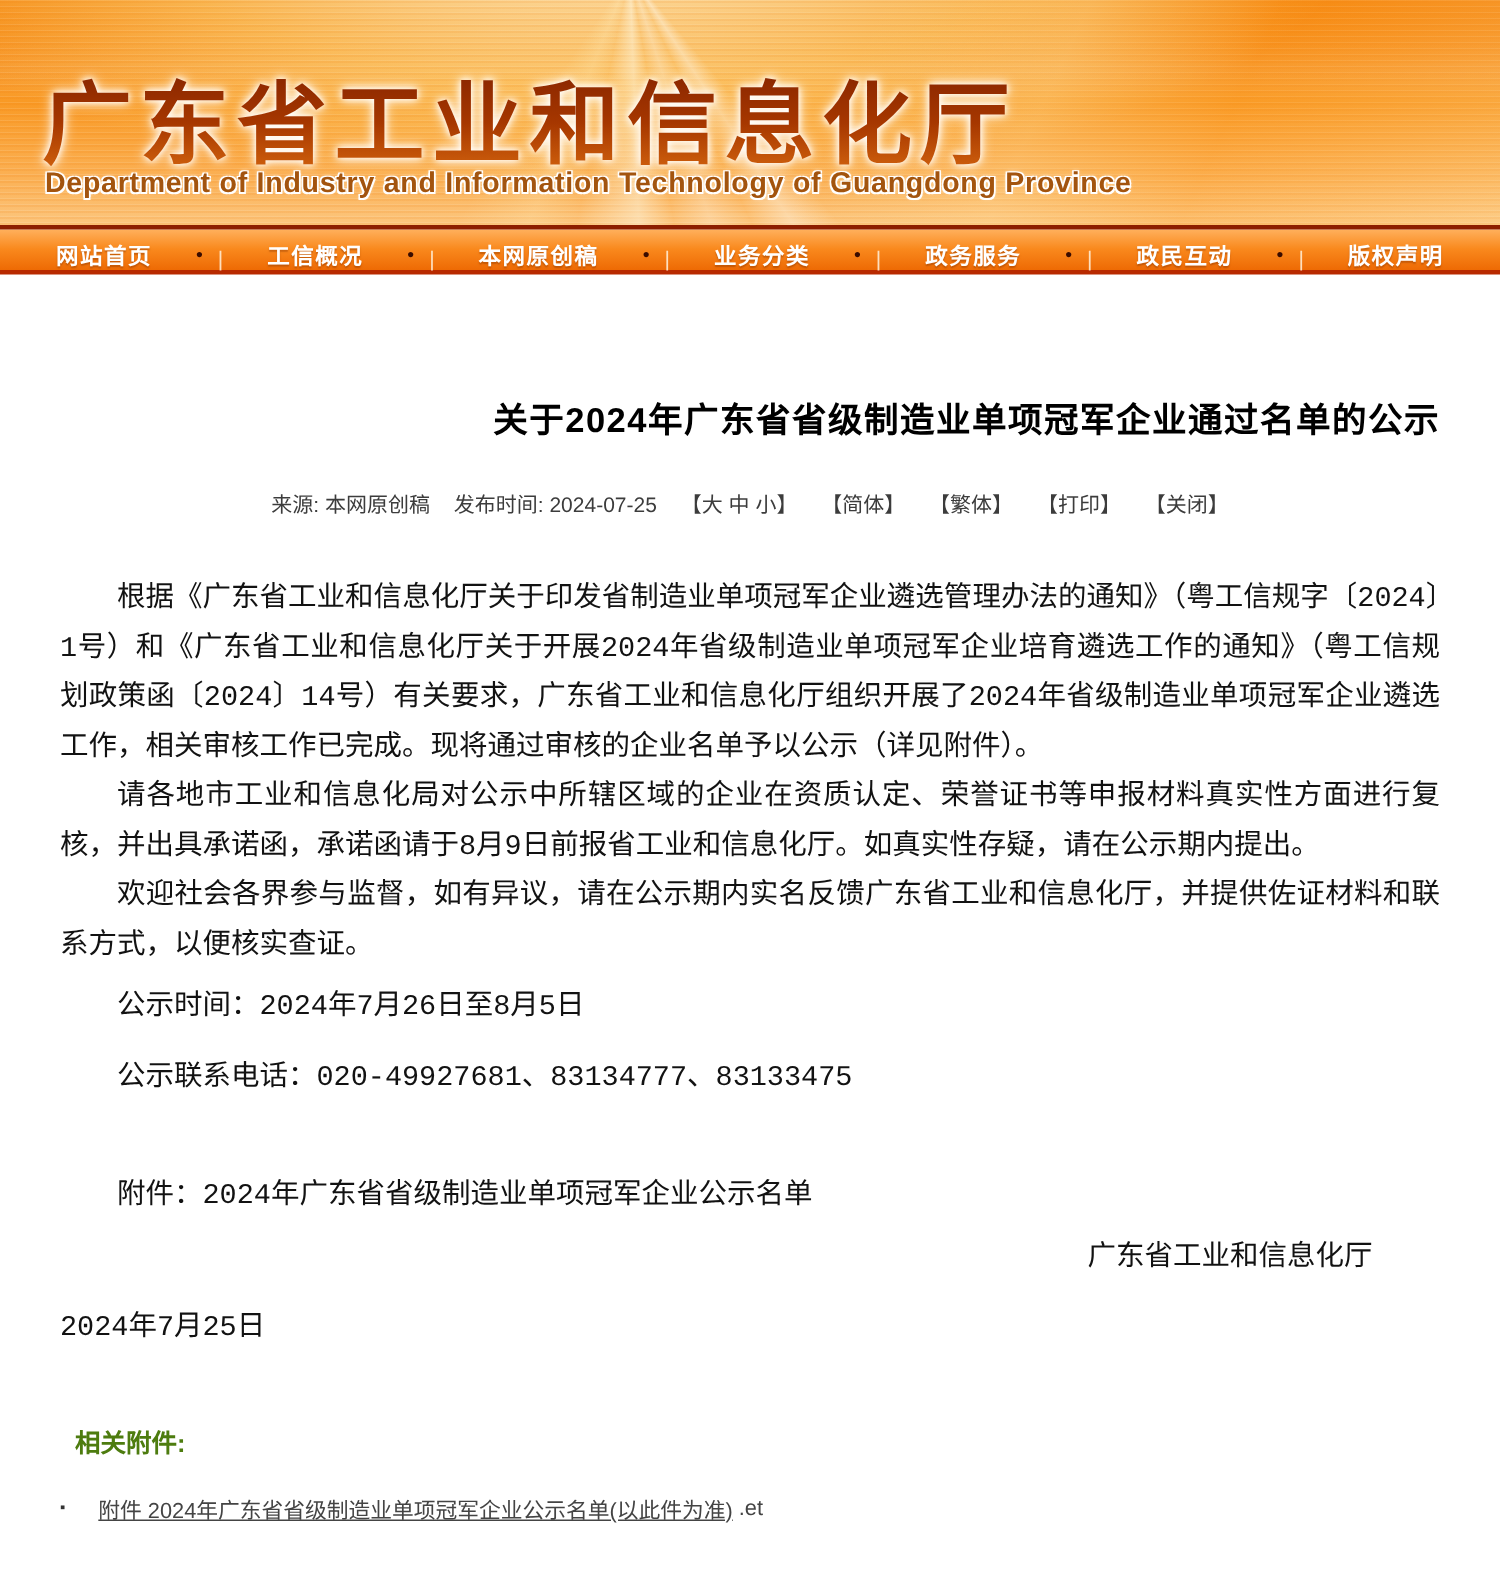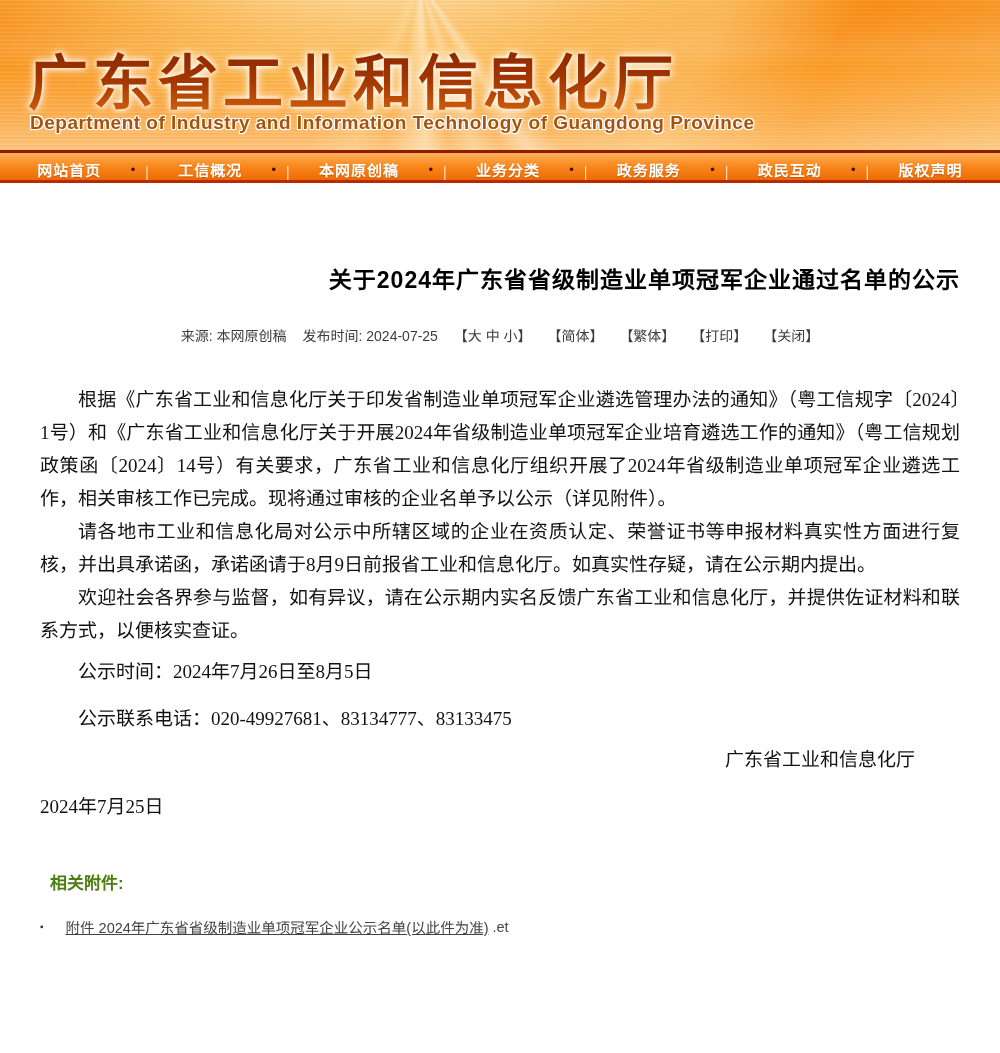--- a/index.html
+++ b/index.html
@@ -127,21 +127,21 @@
     text-align: center;
     font-size: 14px;
     color: #3c3c3c;
     white-space: nowrap;
   }
   .article-meta > span { margin: 0 6px; }
   .meta-control { cursor: pointer; }
 
   .article-body {
     margin-top: 38px;
-    font-family: Liberation Serif, serif;
+    font-family: Liberation Mono, monospace;
     font-size: 19px;
     line-height: 33px;
     color: #121212;
     text-align: justify;
   }
   .article-body p { text-indent: 2em; margin: 0; }
   .line-time   { text-indent: 2em; margin-top: 8px; }
   .line-phone  { text-indent: 2em; margin-top: 14px; }
   .line-attach { text-indent: 2em; margin-top: 46px; }
   .sign-dept { text-align: right; padding-right: 45px; margin-top: 8px; }
@@ -226,20 +226,21 @@
     <span class="meta-control">【打印】</span>
     <span class="meta-control">【关闭】</span>
   </div>
 
   <div class="article-body">
     <p>根据《广东省工业和信息化厅关于印发省制造业单项冠军企业遴选管理办法的通知》（粤工信规字〔2024〕1号）和《广东省工业和信息化厅关于开展2024年省级制造业单项冠军企业培育遴选工作的通知》（粤工信规划政策函〔2024〕14号）有关要求，广东省工业和信息化厅组织开展了2024年省级制造业单项冠军企业遴选工作，相关审核工作已完成。现将通过审核的企业名单予以公示（详见附件）。</p>
     <p>请各地市工业和信息化局对公示中所辖区域的企业在资质认定、荣誉证书等申报材料真实性方面进行复核，并出具承诺函，承诺函请于8月9日前报省工业和信息化厅。如真实性存疑，请在公示期内提出。</p>
     <p>欢迎社会各界参与监督，如有异议，请在公示期内实名反馈广东省工业和信息化厅，并提供佐证材料和联系方式，以便核实查证。</p>
     <div class="line-time">公示时间：2024年7月26日至8月5日</div>
     <div class="line-phone">公示联系电话：020-49927681、83134777、83133475</div>
+    <div class="line-attach">附件：2024年广东省省级制造业单项冠军企业公示名单</div>
     <div class="sign-dept">广东省工业和信息化厅</div>
     <div class="sign-date">2024年7月25日</div>
   </div>
 
   <div class="related">
     <div class="related-heading">相关附件:</div>
     <div class="related-item">
       <span class="related-bullet">▪</span>
       <a class="related-link">附件 2024年广东省省级制造业单项冠军企业公示名单(以此件为准)</a>
       <span class="related-suffix">.et</span>

